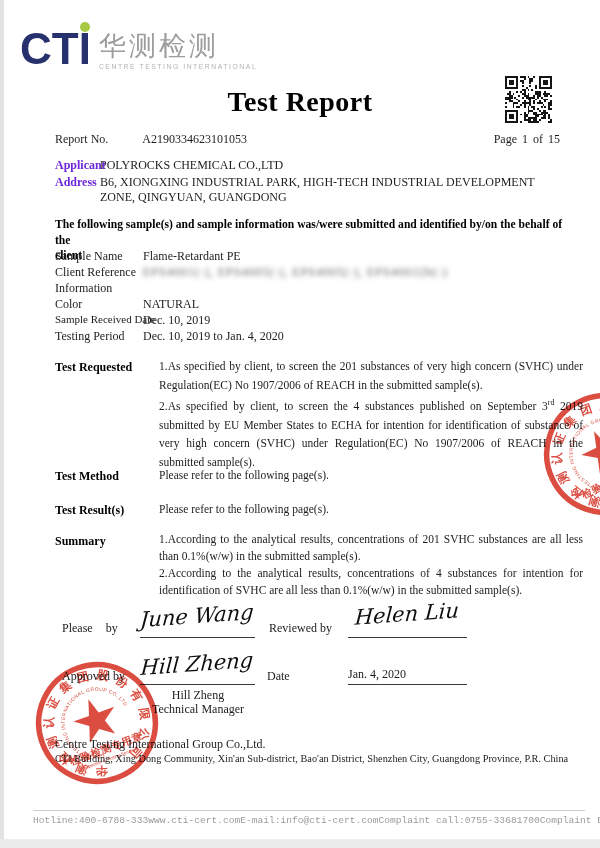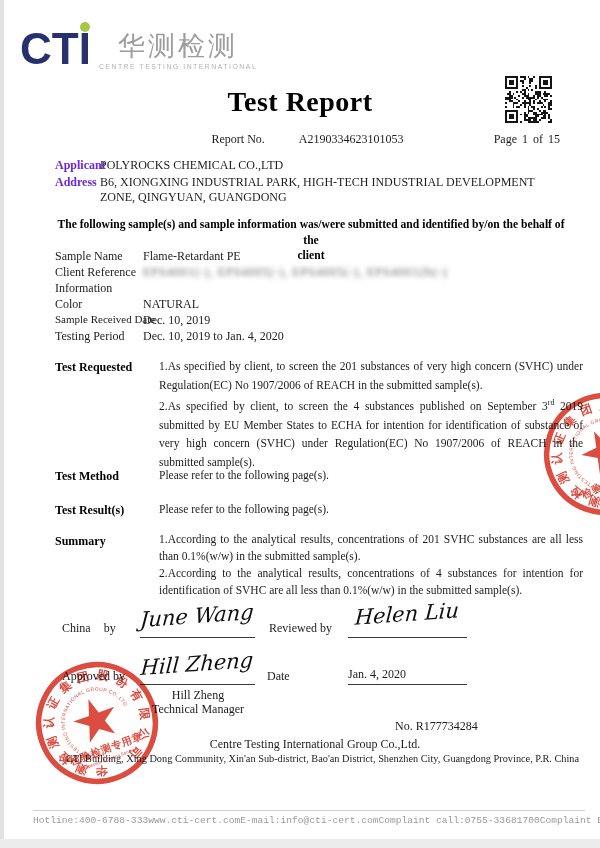--- a/index.html
+++ b/index.html
@@ -1,18 +1,18 @@
 <!DOCTYPE html>
 <html><head>
 <meta charset="utf-8">
 <style>
   html,body{margin:0;padding:0;background:#ffffff;}
   .page{position:relative;width:600px;height:848px;background:#ffffff;overflow:hidden;
         font-family:"Liberation Serif","DejaVu Serif",serif;color:#1c1c1c;}
-  .abs{position:absolute;text-align:center;}
+  .abs{position:absolute;}
   
   .edge-left{position:absolute;left:0;top:0;width:4px;height:848px;background:#e2e2e2;}
   .edge-bottom{position:absolute;left:0;top:839px;width:600px;height:9px;background:#ececec;}
 
   
   .logo{left:20px;top:27px;display:flex;align-items:flex-start;}
   .logo-cti{position:relative;font-family:"Liberation Sans",sans-serif;font-weight:bold;
             font-size:44px;line-height:44px;color:#27316e;letter-spacing:0px;}
   .logo-dot{position:absolute;right:1px;top:-5px;width:10px;height:10px;border-radius:50%;background:#a6c842;}
   .logo-cjk{margin-left:8px;margin-top:6px;}
@@ -436,42 +436,41 @@
   </div>
 
   <div class="sec" style="top:531px">
     <span class="lbl">Summary</span>
     <div class="txt tight" style="width:424px">
       <div>1.According to the analytical results, concentrations of 201 SVHC substances are all less than 0.1%(w/w) in the submitted sample(s).</div>
       <div>2.According to the analytical results, concentrations of 4 substances for intention for identification of SVHC are all less than 0.1%(w/w) in the submitted sample(s).</div>
     </div>
   </div>
 
-  <div class="siglabel" style="left:62px;top:621px;word-spacing:10px">China  by</div>
+  <div class="siglabel" style="left:62px;top:621px;word-spacing:10px">Please  by</div>
   <div class="sig" style="left:138px;top:604px;width:118px">June Wang</div>
   <div class="sigline" style="left:140px;top:637px;width:115px"></div>
 
   <div class="siglabel" style="left:269px;top:621px">Reviewed by</div>
   <div class="sig" style="left:346px;top:602px;width:122px">Helen Liu</div>
   <div class="sigline" style="left:348px;top:637px;width:119px"></div>
 
   <div class="siglabel" style="left:62px;top:669px">Approved by</div>
   <div class="sig" style="left:138px;top:652px;width:118px">Hill Zheng</div>
   <div class="sigline" style="left:140px;top:684px;width:115px"></div>
 
   <div class="siglabel" style="left:267px;top:669px">Date</div>
   <div class="datetext">Jan. 4, 2020</div>
   <div class="sigline" style="left:348px;top:684px;width:119px"></div>
 
   <div class="approver">
     <div>Hill Zheng</div>
     <div>Technical Manager</div>
   </div>
 
-  <div class="abs report-num-bottom">No. R177734284</div>
   <div class="abs company-name">Centre Testing International Group Co.,Ltd.</div>
   <div class="abs company-addr">CTI Building, Xing Dong Community, Xin'an Sub-district, Bao'an District, Shenzhen City, Guangdong Province, P.R. China</div>
 
   <div class="abs footer-rule"></div>
   <div class="abs footer">
     <span>Hotline:400-6788-333</span>
     <span>www.cti-cert.com</span>
     <span>E-mail:info@cti-cert.com</span>
     <span>Complaint call:0755-33681700</span>
     <span>Complaint E-mail:complaint@cti-cert.com</span>

